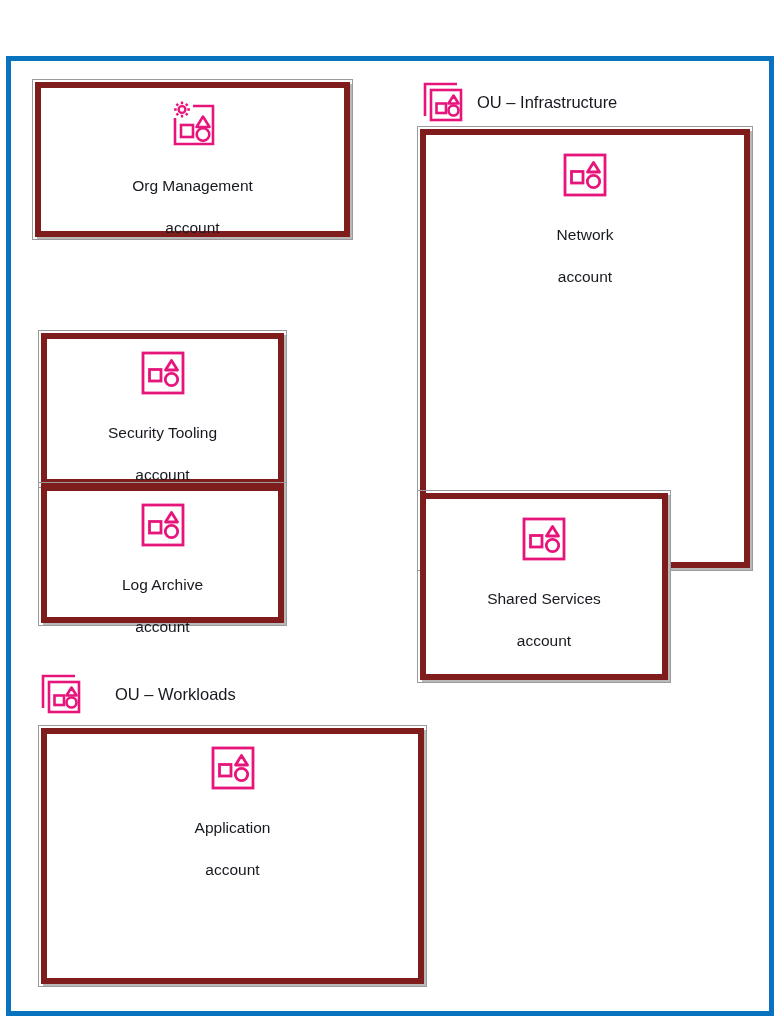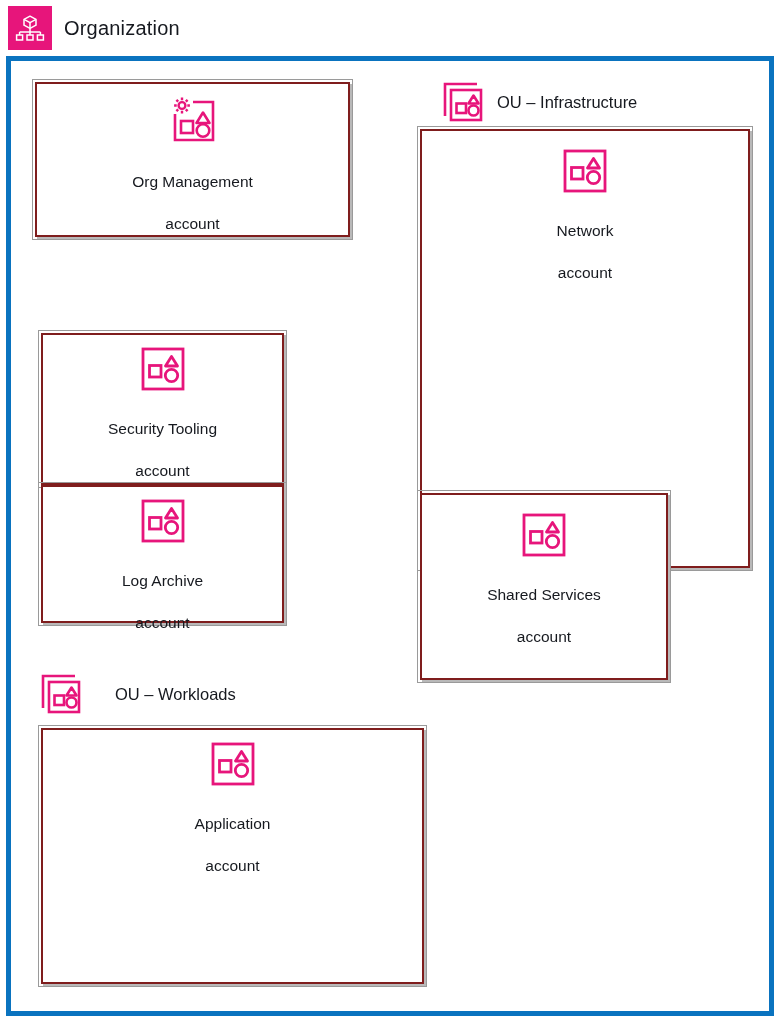--- a/index.html
+++ b/index.html
@@ -44,21 +44,21 @@
     left: 6px; top: 56px;
     width: 768px; height: 960px;
     border: 5px solid #0A73BF;
     background: #ffffff;
   }
 
   
   .acct-card {
     position: absolute;
     background: #ffffff;
-    border: 2px solid #7f1d1d;
+    border: 6px solid #7f1d1d;
     box-shadow: 2px 2px 0 0 #b9b9b9, 0 0 0 1px #ffffff inset;
     outline: 1px solid #9a9a9a;
     outline-offset: 2px;
   }
   .acct-inner {
     position: absolute;
     left: 0; right: 0; top: 12px;
     display: flex;
     flex-direction: column;
     align-items: center;
@@ -85,41 +85,20 @@
     white-space: nowrap;
   }
 
   svg { display: block; }
 </style>
 </head>
 <body>
 
 <div id="canvas">
 
-  <div id="org-header">
-    <div class="org-badge">
-      <svg width="30" height="30" viewBox="0 0 30 30" aria-hidden="true">
-
-        <path d="M15 3.2 L21 6.4 L21 12.2 L15 15.4 L9 12.2 L9 6.4 Z" fill="none" stroke="#ffffff" stroke-width="1.5" stroke-linejoin="round"></path>
-        <path d="M9 6.4 L15 9.6 L21 6.4" fill="none" stroke="#ffffff" stroke-width="1.5" stroke-linejoin="round"></path>
-        <path d="M15 9.6 L15 15.4" fill="none" stroke="#ffffff" stroke-width="1.5"></path>
-
-        <path d="M15 15.4 L15 19" fill="none" stroke="#ffffff" stroke-width="1.5"></path>
-        <path d="M4.6 19 L25.4 19" fill="none" stroke="#ffffff" stroke-width="1.5"></path>
-        <path d="M4.6 19 L4.6 22" fill="none" stroke="#ffffff" stroke-width="1.5"></path>
-        <path d="M15 19 L15 22" fill="none" stroke="#ffffff" stroke-width="1.5"></path>
-        <path d="M25.4 19 L25.4 22" fill="none" stroke="#ffffff" stroke-width="1.5"></path>
-
-        <rect x="1.6" y="22" width="6" height="5" fill="none" stroke="#ffffff" stroke-width="1.5"></rect>
-        <rect x="12" y="22" width="6" height="5" fill="none" stroke="#ffffff" stroke-width="1.5"></rect>
-        <rect x="22.4" y="22" width="6" height="5" fill="none" stroke="#ffffff" stroke-width="1.5"></rect>
-      </svg>
-    </div>
-    <div class="org-title">Organization</div>
-  </div>
 
   <div id="org-frame">
 
     <div class="acct-card" style="left:24px; top:21px; width:315px; height:155px;">
       <div class="acct-inner">
         <span>
           <svg width="52" height="48" viewBox="0 0 52 48" aria-hidden="true">
             <g fill="none" stroke="#E7157B" stroke-width="2.6">
 
               <path d="M26 6 H46 V44 H8 V18"></path>
@@ -211,21 +190,21 @@
             </g>
           </svg>
         </span>
         <div class="acct-label">
           <span>Application</span><br>
           <span>account</span>
         </div>
       </div>
     </div>
 
-    <div class="ou-head" style="left:412px; top:21px;margin-left:20px;">
+    <div class="ou-head" style="left:412px; top:21px;">
       <span>
         <svg width="42" height="40" viewBox="0 0 42 40" aria-hidden="true">
           <g fill="none" stroke="#E7157B" stroke-width="2.6">
             <path d="M2 34 L2 2 L34 2"></path>
             <rect x="8" y="8" width="30" height="30"></rect>
             <rect x="13.5" y="21.5" width="9.5" height="9.5"></rect>
             <path d="M30.5 13.5 L35.5 21.5 L25.5 21.5 Z" stroke-linejoin="round"></path>
             <circle cx="30.5" cy="28.5" r="5"></circle>
           </g>
         </svg>

